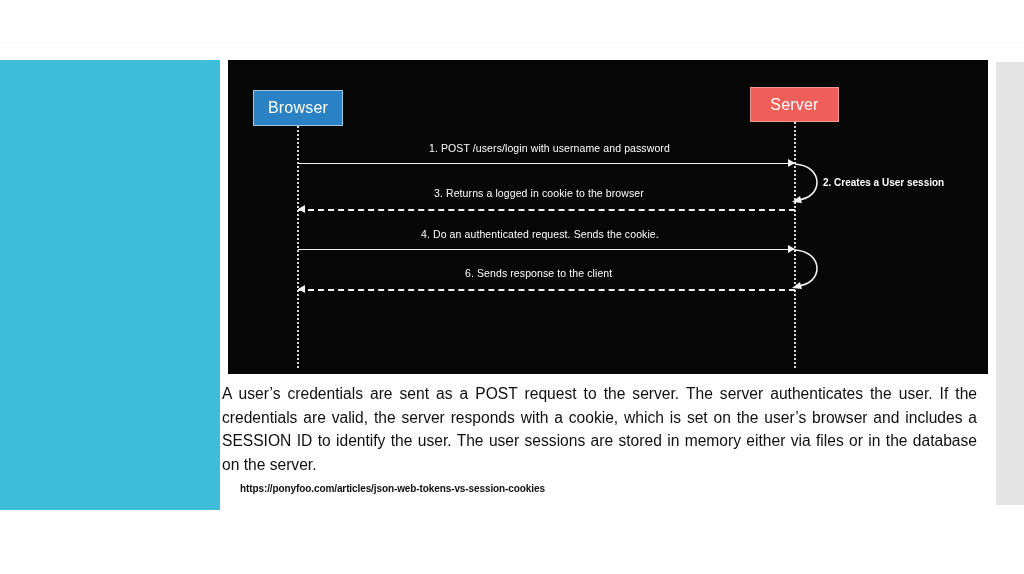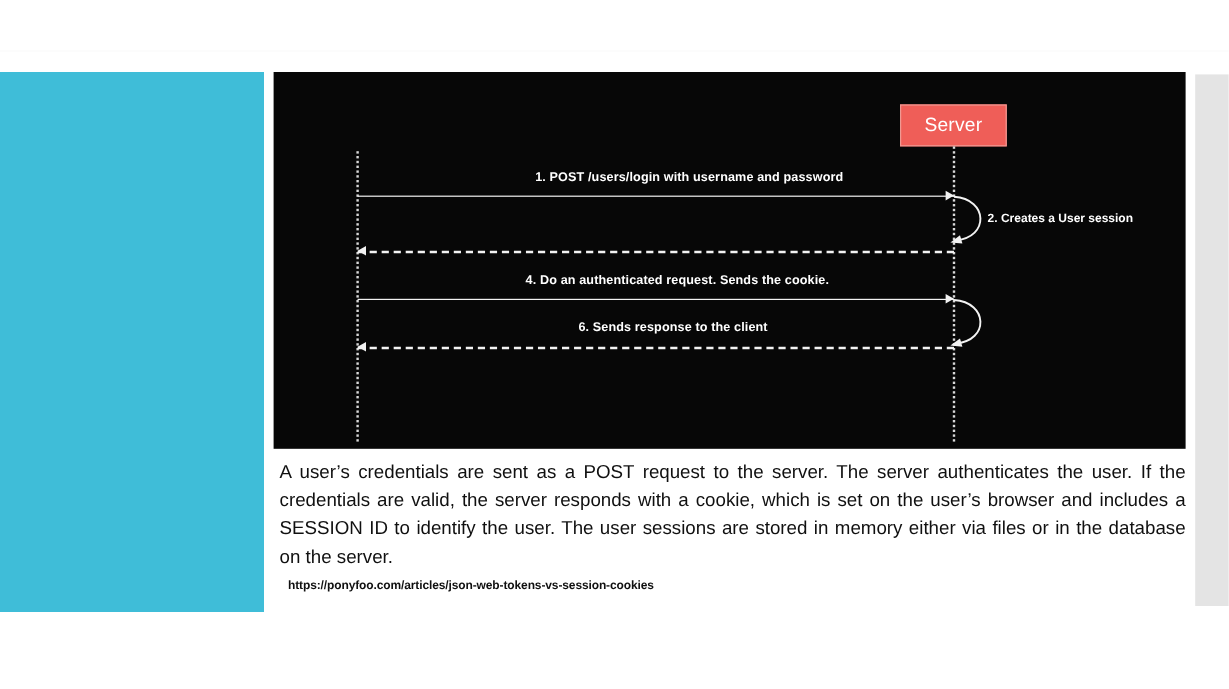--- a/index.html
+++ b/index.html
@@ -106,24 +106,23 @@
     width: 497px;
     height: 0;
   }
   .msg.solid  { border-top: 1px solid #f2f2f2; }
   .msg.dashed { border-top: 2px dashed #f2f2f2; }
 
   .msg-label {
     position: absolute;
     color: #ffffff;
     font-size: 10.5px;
-    font-weight: bold;
+    font-weight: normal;
     white-space: nowrap;
     letter-spacing: .1px;
-    margin-left: 17px;
   }
 
   
   .arrow-head {
     position: absolute;
     width: 0;
     height: 0;
   }
   .arrow-head.right {
     border-top: 4px solid transparent;
@@ -145,21 +144,21 @@
     line-height: 1.35;
     text-align: center;
     white-space: pre-line;
   }
 
   .selfloop { position: absolute; }
 
   
   #body-paragraph {
     position: absolute;
-    left: 233px;
+    left: 222px;
     top: 382px;
     width: 755px;
     color: #101010;
     font-size: 15.6px;
     line-height: 1.52;
     text-align: justify;
     text-justify: inter-word;
   }
 
   #source-url {
@@ -179,32 +178,36 @@
 <div id="slide-root">
 
   <div id="top-rule"></div>
 
   <div id="sidebar-accent"></div>
 
   <div id="right-strip"></div>
 
   <div id="diagram">
 
+    <div class="node-box" id="node-browser">
+      <span>Browser</span>
+    </div>
 
     <div class="node-box" id="node-server">
       <span>Server</span>
     </div>
 
     <div class="lifeline" id="lifeline-browser"></div>
     <div class="lifeline" id="lifeline-server"></div>
 
     <div class="msg-label" style="left:201px; top:82px;">1. POST /users/login with username and password</div>
     <div class="msg solid" style="top:103px;"></div>
     <div class="arrow-head right" style="left:560px; top:99px;"></div>
 
+    <div class="msg-label" style="left:206px; top:127px;">3. Returns a logged in cookie to the browser</div>
     <div class="msg dashed" style="top:149px;"></div>
     <div class="arrow-head left" style="left:70px; top:145px;"></div>
 
     <div class="msg-label" style="left:193px; top:168px;text-align:center;">4. Do an authenticated request. Sends the cookie.</div>
     <div class="msg solid" style="top:189px;"></div>
     <div class="arrow-head right" style="left:560px; top:185px;"></div>
 
     <div class="msg-label" style="left:237px; top:207px;">6. Sends response to the client</div>
     <div class="msg dashed" style="top:229px;"></div>
     <div class="arrow-head left" style="left:70px; top:225px;"></div>

